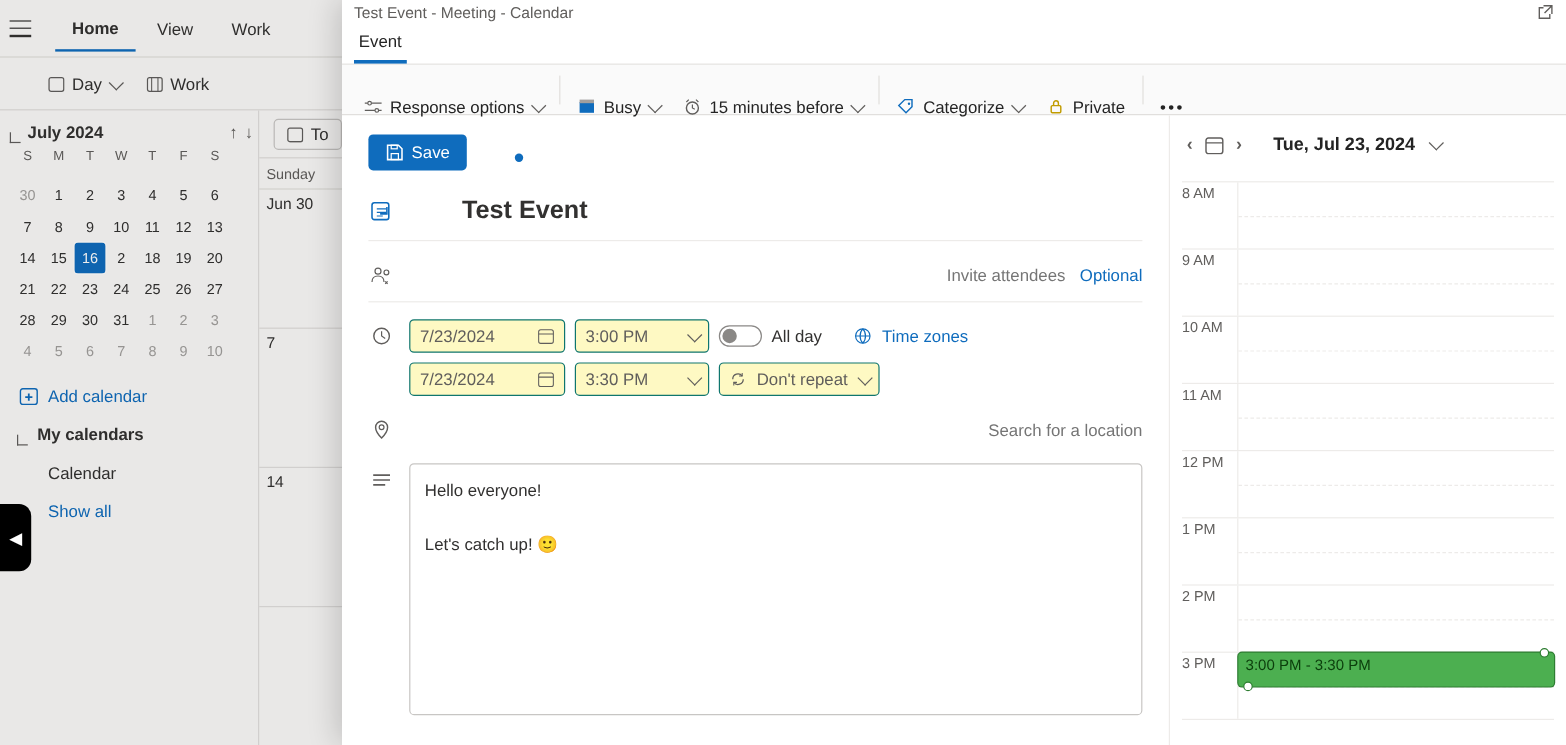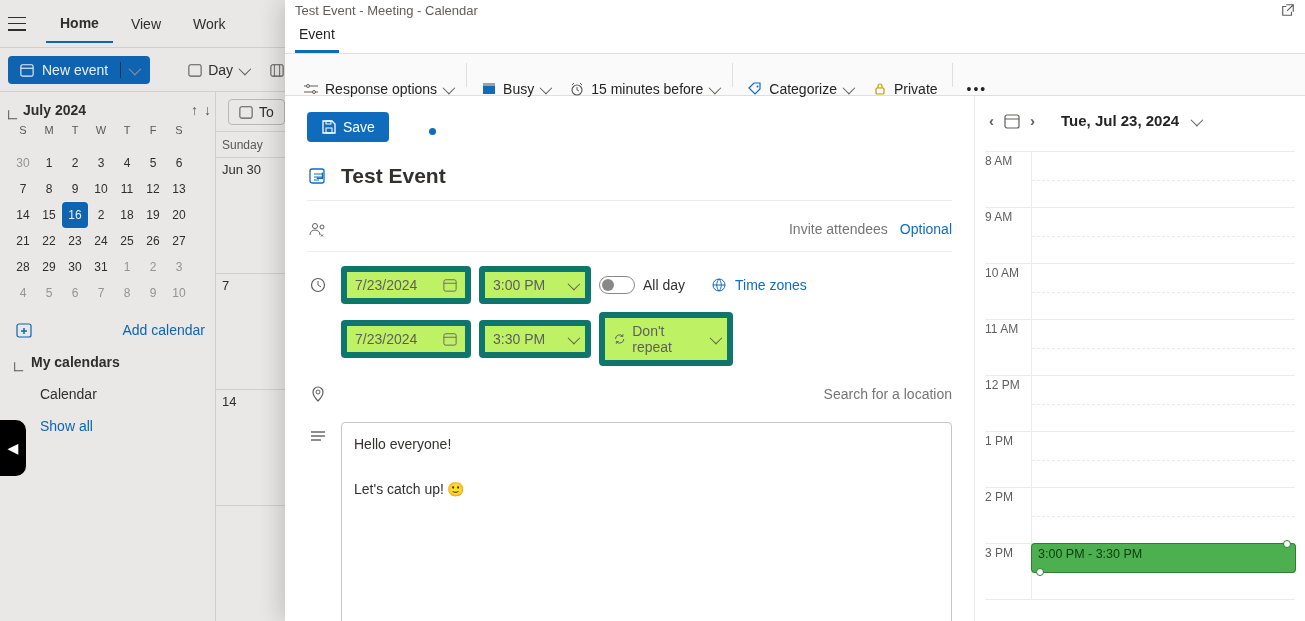--- a/index.html
+++ b/index.html
@@ -15,21 +15,21 @@
 .left-pane { position: absolute; top: 92px; left: 0; width: 215px; bottom: 0; padding: 4px 0 0 6px; }
 .mini-head { display: flex; align-items: center; gap: 6px; padding: 6px 4px; }
 .mini-grid { display: grid; grid-template-columns: repeat(7, 26px); grid-auto-rows: 26px; gap: 0; font-size: 12px; justify-content: start; margin-left: 4px; }
 .mini-grid .hd { color: #605e5c; text-align: center; font-size: 11px; }
 .mini-grid .d { display: flex; align-items: center; justify-content: center; color: #323130; border-radius: 3px; }
 .mini-grid .d.oth { color: #a19f9d; }
 .mini-grid .d.today { background: #0f6cbd; color: #fff; border-radius: 3px; outline: 1px solid #fff; }
 .mini-arrows { margin-left: auto; display: flex; gap: 6px; }
 
 .left-links { margin-top: 8px; }
-.left-link { display: flex; align-items: center; gap: 8px; padding: 8px 10px; color: #0f6cbd; cursor: pointer; justify-content: space-between; }
+.left-link { display: flex; align-items: center; gap: 8px; padding: 8px 10px; color: #0f6cbd; cursor: pointer; }
 .left-link.plain { color: #323130; }
 .left-section { display:flex;align-items:center;gap:8px;padding:8px 10px;font-weight:600;color:#323130;text-align:center; }
 
 .main-cal { position: absolute; top: 92px; left: 215px; right: 0; bottom: 0; border-left: 1px solid #e1dfdd; }
 .main-cal .tools { height: 40px; display: flex; align-items: center; padding: 0 12px; border-bottom: 1px solid #e1dfdd; }
 .weekhead { height: 26px; display: flex; align-items: center; padding-left: 6px; font-size: 12px; color: #605e5c; border-bottom: 1px solid #e1dfdd; }
 .weekcell { height: 116px; border-bottom: 1px solid #e1dfdd; padding: 4px 6px; font-size: 13px; color: #323130; }
 
 
 .edge-grab { position: absolute; left: 0; top: 420px; width: 26px; height: 56px; background: #000; border-radius: 0 10px 10px 0; display:flex;align-items:center;justify-content:center;color:#fff; z-index:5; }
@@ -46,28 +46,28 @@
 
 .modal-body { flex: 1; display: flex; overflow: hidden; }
 .form-col { width: 690px; padding: 16px 22px; overflow:auto; border-right:1px solid #edebe9; }
 .day-col { flex: 1; min-width: 0; padding: 12px 10px 0 10px; }
 
 .save-btn { display: inline-flex; align-items: center; gap: 6px; background: #0f6cbd; color: #fff; padding: 7px 14px; border-radius: 4px; font-weight: 400; cursor:pointer; }
 .unsaved-dot { width: 7px; height: 7px; background:#0f6cbd; border-radius:50%; margin-left:36px; display:inline-block; vertical-align:middle;}
 
 .row { display: flex; align-items: center; gap: 12px; margin-top: 14px; }
 .row .ico { width: 22px; display: flex; align-items:center; justify-content:center; color:#605e5c; }
-.title-input { font-size: 21px; font-weight:600; color:#323130; border:none; outline:none; flex:1; padding:4px 0; }
+.title-input { font-size: 21px; font-weight:600; color:#323130; border:none; outline:none; flex:1; padding:4px 0;margin-left:44px; }
 .divider-line { border-bottom: 1px solid #edebe9; margin-top:8px; }
 
 .ghost-input { border:none; outline:none; color:#605e5c; flex:1; font-size:14px; padding:6px 0;text-align:right;}
 .optional { color:#0f6cbd; font-size:14px; margin-left:auto; cursor:pointer; }
 
 .dt-group { display:flex; align-items:center; gap:8px; }
-.field { display:flex; align-items:center; gap:6px; border:6px solid #0f766e; border-radius:4px; padding:5px 8px; background:#bef264; font-size:14px;color:#605e5c;}
+.field { display:flex; align-items:center; gap:6px; border:1px solid #0f766e; border-radius:4px; padding:5px 8px; background:#fef9c3; font-size:14px;color:#605e5c;}
 .field.w-date{width:130px;justify-content:space-between;}
 .field.w-time{width:112px;justify-content:space-between;}
 .field.w-rep{width:134px;justify-content:space-between;}
 .toggle { width:36px; height:18px; background:#fff; border:1px solid #8a8886; border-radius:10px; position:relative; }
 .toggle::after{content:"";position:absolute;left:2px;top:2px;width:12px;height:12px;background:#8a8886;border-radius:50%;}
 .link { color:#0f6cbd; cursor:pointer; }
 
 .desc-box { border:1px solid #c8c6c4; border-radius:4px; padding:10px 12px; min-height:210px; font-size:14px; line-height:1.6; white-space:pre-wrap; }
 
 
@@ -100,28 +100,20 @@
   <div class="topbar">
     <div class="hamb">
         <span></span>
       </div>
     <div style="width:12px"></div>
     <div class="tab active">Home</div>
     <div class="tab">View</div>
     <div class="tab">Work</div>
   </div>
   <div class="toolbar">
-    <div class="btn-newevent">
-      <svg width="14" height="14" viewBox="0 0 16 16">
-          <rect x="1" y="2" width="14" height="13" rx="2" fill="none" stroke="#fff" stroke-width="1.3"></rect>
-          <line x1="1" y1="6" x2="15" y2="6" stroke="#fff" stroke-width="1.3"></line>
-        </svg>
-      <span>New event</span>
-      <span class="split chev" style="filter:invert(1)"></span>
-    </div>
     <div style="width:18px"></div>
     <div class="tbtn">
       <svg width="14" height="14" viewBox="0 0 16 16">
           <rect x="1" y="2" width="14" height="13" rx="2" fill="none" stroke="#605e5c" stroke-width="1.2"></rect>
         </svg>
       <span>Day</span>
       <span class="chev"></span>
     </div>
     <div class="tbtn">
       <svg width="14" height="14" viewBox="0 0 16 16">

